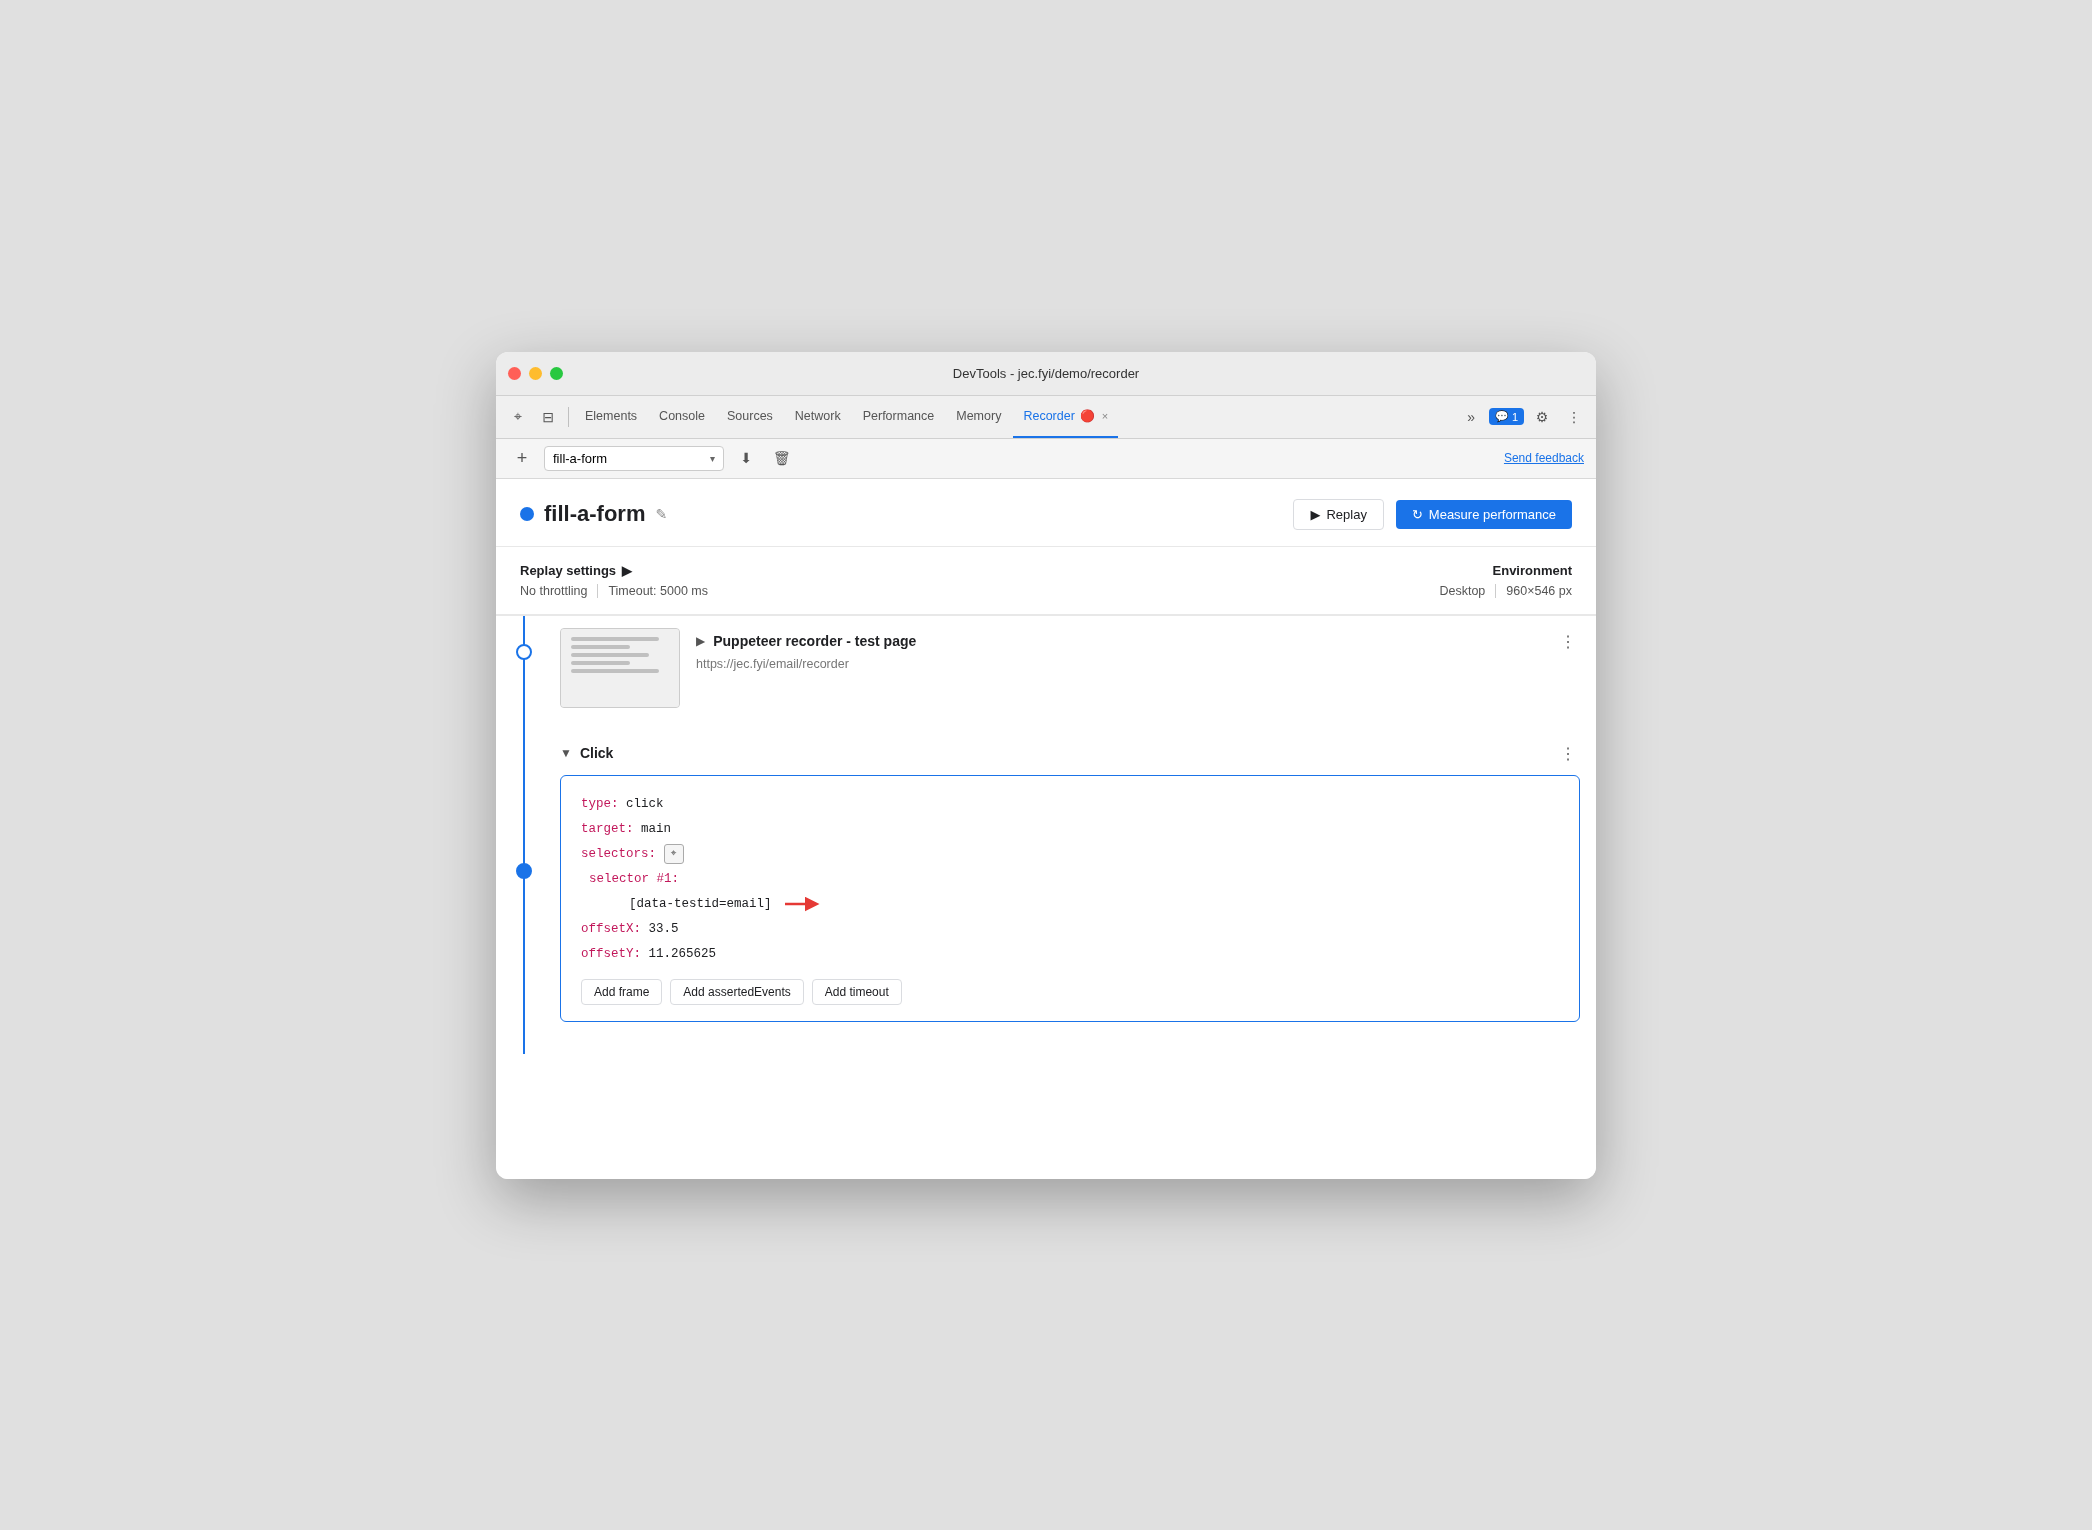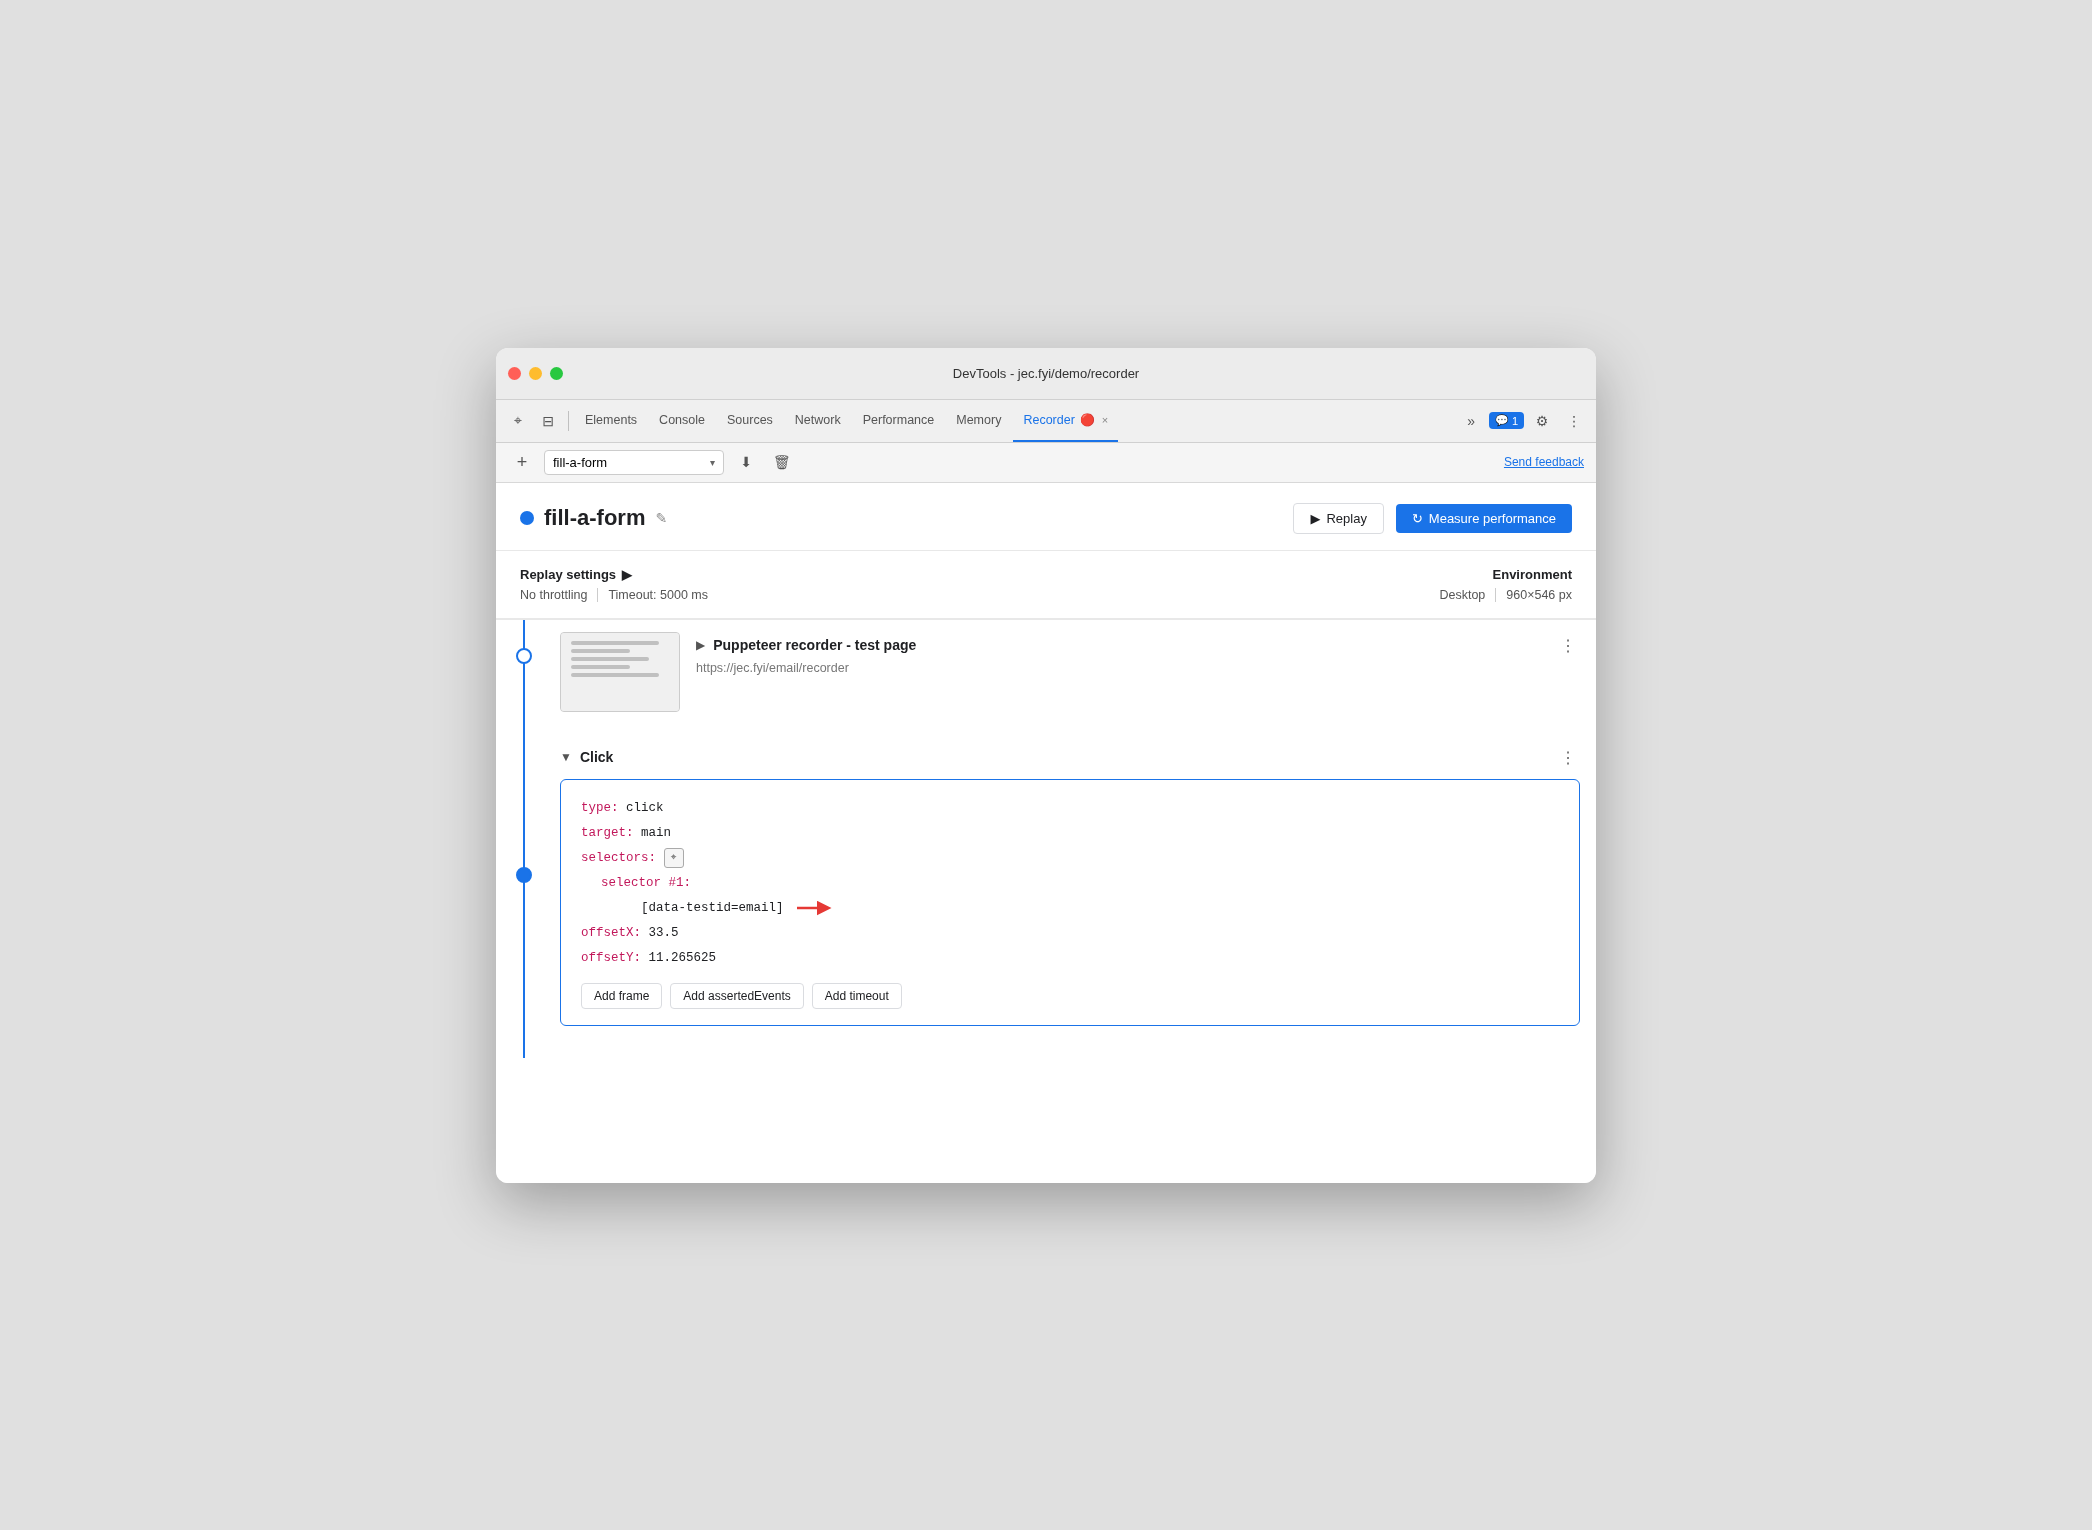--- a/index.html
+++ b/index.html
@@ -14,21 +14,21 @@
     .window {
       width: 1100px;
       background: #f5f5f5;
       border-radius: 12px;
       box-shadow: 0 20px 60px rgba(0,0,0,0.3);
       overflow: hidden;
     }
     
     .titlebar {
       background: #ececec;
-      height: 52px;
+      height: 44px;
       display: flex;
       align-items: center;
       padding: 0 12px;
       border-bottom: 1px solid #d0d0d0;
       position: relative;
     }
     .traffic-lights {
       display: flex;
       gap: 8px;
       align-items: center;
@@ -402,21 +402,21 @@
       width: 20px;
       height: 20px;
       border: 1px solid #aaa;
       border-radius: 3px;
       font-size: 10px;
       color: #555;
       background: #f5f5f5;
       cursor: pointer;
     }
     .selector-nested {
-      margin-left: 20px;
+      margin-left: 8px;
     }
     .data-value {
       display: flex;
       align-items: center;
       gap: 8px;
     }
     .red-arrow {
       color: #e53935;
       font-size: 20px;
       display: inline-flex;

